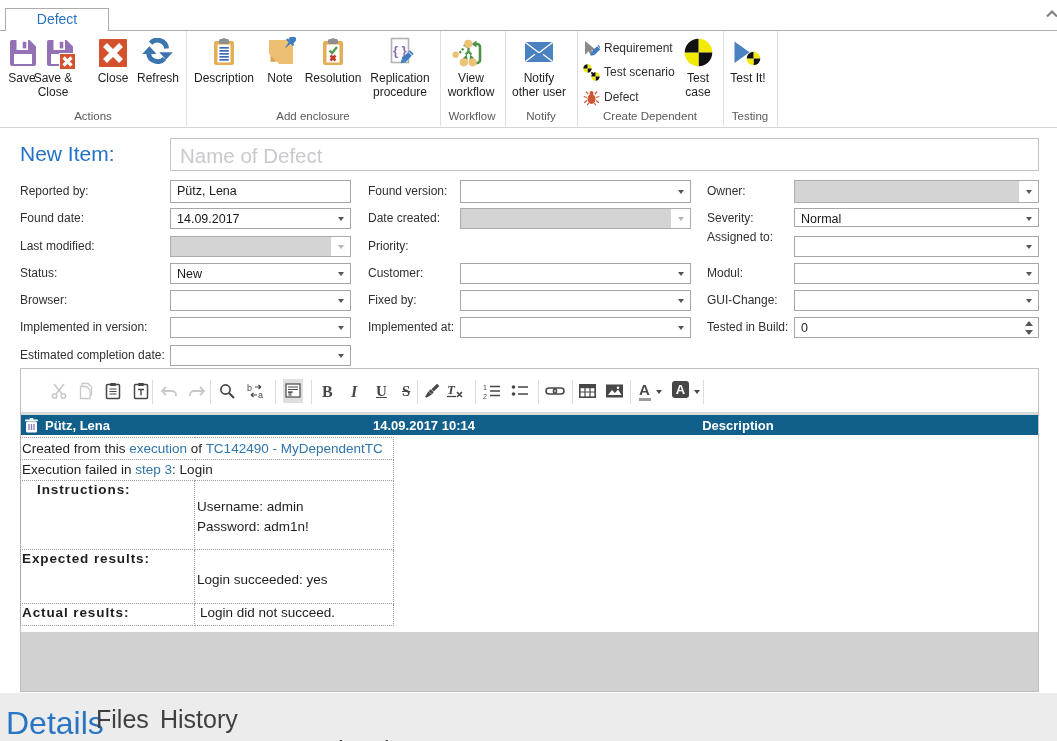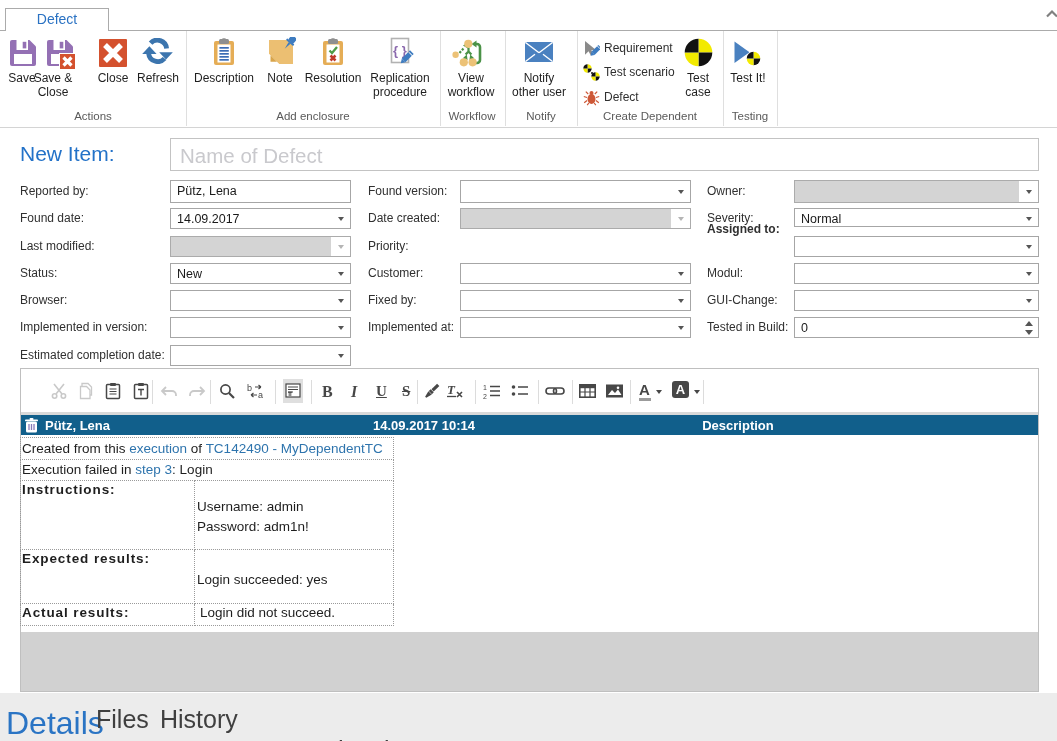--- a/index.html
+++ b/index.html
@@ -188,21 +188,21 @@
 <div class="flbl" style="left:20px;top:320px;">Implemented in version:</div>
 <div class="flbl" style="left:20px;top:348px;">Estimated completion date:</div>
 <div class="flbl" style="left:368px;top:184px;">Found version:</div>
 <div class="flbl" style="left:368px;top:211px;">Date created:</div>
 <div class="flbl" style="left:368px;top:239px;">Priority:</div>
 <div class="flbl" style="left:368px;top:266px;">Customer:</div>
 <div class="flbl" style="left:368px;top:293px;">Fixed by:</div>
 <div class="flbl" style="left:368px;top:320px;">Implemented at:</div>
 <div class="flbl" style="left:707px;top:184px;">Owner:</div>
 <div class="flbl" style="left:707px;top:211px;">Severity:</div>
-<div class="flbl" style="left:707px;top:222px;font-weight:bold;">Assigned to:</div>
+<div class="flbl" style="left:707px;top:230px;">Assigned to:</div>
 <div class="flbl" style="left:707px;top:266px;">Modul:</div>
 <div class="flbl" style="left:707px;top:293px;">GUI-Change:</div>
 <div class="flbl" style="left:707px;top:320px;">Tested in Build:</div>
 <div class="inp" style="left:170px;top:180px;width:181px;height:23px;">
       <span class="txt">Pütz, Lena</span>
     </div>
 <div class="inp" style="left:170px;top:208px;width:181px;height:21px;">
       <span class="txt">14.09.2017</span>
       <span class="caret" style="right:6px;top:8px;border-top-color:#555;"></span>
     </div>
@@ -383,21 +383,21 @@
           <col>
         </colgroup>
 <tbody>
           <tr>
             <td colspan="2" style="border:1px dotted #9a9a9a;padding:1px;height:22px;white-space:nowrap;">Created from this <span style="color:#2e74ad">execution</span> of <span style="color:#2e74ad">TC142490 - MyDependentTC</span></td>
           </tr>
 <tr>
             <td colspan="2" style="border:1px dotted #9a9a9a;padding:0 1px 1px 1px;height:21px;white-space:nowrap;">Execution failed in <span style="color:#2e74ad">step 3</span>: Login</td>
           </tr>
 <tr>
-<td style="border:1px dotted #9a9a9a;vertical-align:top;padding:1px 1px;font-weight:bold;letter-spacing:0.9px;height:69px;">Instructions:</td>
+<td style="border:1px dotted #9a9a9a;vertical-align:top;padding:1px 16px;font-weight:bold;letter-spacing:0.9px;height:69px;">Instructions:</td>
 <td style="border:1px dotted #9a9a9a;vertical-align:top;padding:16px 2px 0 2px;line-height:19.5px;">Username: admin<br>Password: adm1n!</td>
 </tr>
 <tr>
 <td style="border:1px dotted #9a9a9a;vertical-align:top;padding:1px 1px;font-weight:bold;letter-spacing:0.9px;height:54px;">Expected results:</td>
 <td style="border:1px dotted #9a9a9a;vertical-align:top;padding:22px 2px 0 2px;">Login succeeded: yes</td>
 </tr>
 <tr>
 <td style="border:1px dotted #9a9a9a;vertical-align:top;padding:1px 1px;font-weight:bold;letter-spacing:0.9px;height:22px;">Actual results:</td>
 <td style="border:1px dotted #9a9a9a;vertical-align:top;padding:1px 2px 0 5px;">Login did not succeed.</td>
 </tr>

